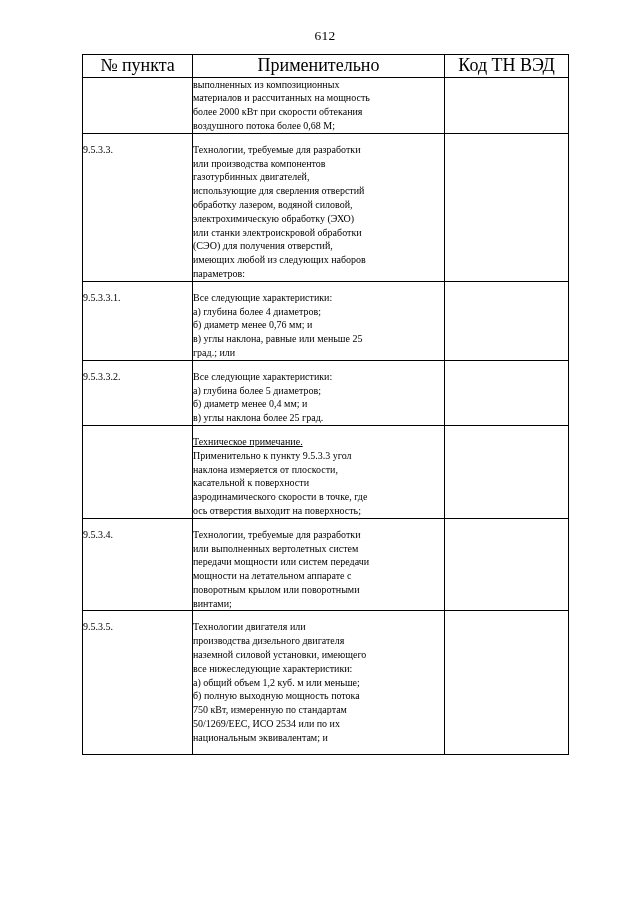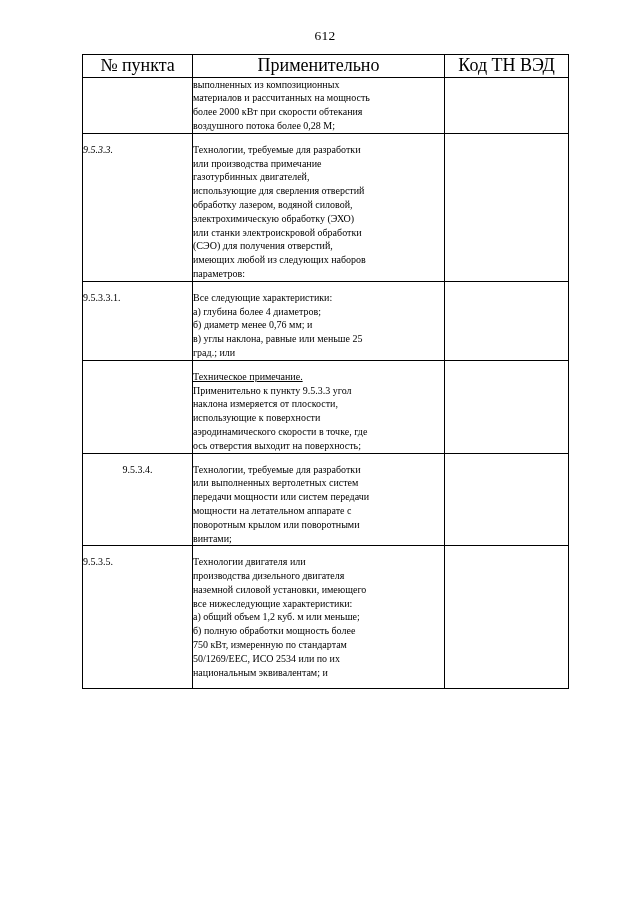--- a/index.html
+++ b/index.html
@@ -97,29 +97,29 @@
         <th class="col-code">Код ТН ВЭД</th>
       </tr>
     </thead>
     <tbody>
         <tr>
           <td class="cell-num pad-top"><span>&nbsp;</span></td>
           <td class="cell-name">
             <span class="line">выполненных из композиционных</span>
             <span class="line">материалов и рассчитанных на мощность</span>
             <span class="line">более 2000 кВт при скорости обтекания</span>
-            <span class="line">воздушного потока более 0,28 М;</span>
+            <span class="line">воздушного потока более 0,68 М;</span>
           </td>
           <td class="cell-code"><span>&nbsp;</span></td>
         </tr>
         <tr>
-          <td class="cell-num" style="padding-top: 9px; font-style: italic;"><span>9.5.3.3.</span></td>
+          <td class="cell-num" style="padding-top: 9px;"><span>9.5.3.3.</span></td>
           <td class="cell-name" style="padding-top: 9px;">
             <span class="line">Технологии, требуемые для разработки</span>
-            <span class="line">или производства примечание</span>
+            <span class="line">или производства компонентов</span>
             <span class="line">газотурбинных двигателей,</span>
             <span class="line">использующие для сверления отверстий</span>
             <span class="line">обработку лазером, водяной силовой,</span>
             <span class="line">электрохимическую обработку (ЭХО)</span>
             <span class="line">или станки электроискровой обработки</span>
             <span class="line">(СЭО) для получения отверстий,</span>
             <span class="line">имеющих любой из следующих наборов</span>
             <span class="line">параметров:</span>
           </td>
           <td class="cell-code"><span>&nbsp;</span></td>
@@ -129,52 +129,62 @@
           <td class="cell-name" style="padding-top: 9px;">
             <span class="line">Все следующие характеристики:</span>
             <span class="line">а) глубина более 4 диаметров;</span>
             <span class="line">б) диаметр менее 0,76 мм; и</span>
             <span class="line">в) углы наклона, равные или меньше 25</span>
             <span class="line">град.; или</span>
           </td>
           <td class="cell-code"><span>&nbsp;</span></td>
         </tr>
         <tr>
+          <td class="cell-num" style="padding-top: 9px;"><span>9.5.3.3.2.</span></td>
+          <td class="cell-name" style="padding-top: 9px;">
+            <span class="line">Все следующие характеристики:</span>
+            <span class="line">а) глубина более 5 диаметров;</span>
+            <span class="line">б) диаметр менее 0,4 мм; и</span>
+            <span class="line">в) углы наклона более 25 град.</span>
+          </td>
+          <td class="cell-code"><span>&nbsp;</span></td>
+        </tr>
+        <tr>
           <td class="cell-num" style="padding-top: 9px;"><span>&nbsp;</span></td>
           <td class="cell-name" style="padding-top: 9px;">
             <span class="line note-title">Техническое примечание.</span>
             <span class="line">Применительно к пункту 9.5.3.3 угол</span>
             <span class="line">наклона измеряется от плоскости,</span>
-            <span class="line">использующие к поверхности</span>
+            <span class="line">касательной к поверхности</span>
             <span class="line">аэродинамического скорости в точке, где</span>
             <span class="line">ось отверстия выходит на поверхность;</span>
           </td>
           <td class="cell-code"><span>&nbsp;</span></td>
         </tr>
         <tr>
-          <td class="cell-num" style="padding-top: 9px; text-align: center;"><span>9.5.3.4.</span></td>
+          <td class="cell-num" style="padding-top: 9px;"><span>9.5.3.4.</span></td>
           <td class="cell-name" style="padding-top: 9px;">
             <span class="line">Технологии, требуемые для разработки</span>
             <span class="line">или выполненных вертолетных систем</span>
             <span class="line">передачи мощности или систем передачи</span>
             <span class="line">мощности на летательном аппарате с</span>
             <span class="line">поворотным крылом или поворотными</span>
             <span class="line">винтами;</span>
           </td>
           <td class="cell-code"><span>&nbsp;</span></td>
         </tr>
         <tr>
           <td class="cell-num pad-bot" style="padding-top: 9px;"><span>9.5.3.5.</span></td>
           <td class="cell-name" style="padding-top: 9px; padding-bottom: 9px;">
             <span class="line">Технологии двигателя или</span>
             <span class="line">производства дизельного двигателя</span>
             <span class="line">наземной силовой установки, имеющего</span>
             <span class="line">все нижеследующие характеристики:</span>
             <span class="line">а) общий объем 1,2 куб. м или меньше;</span>
-            <span class="line">б) полную обработки мощность более</span>
+            <span class="line">б) полную выходную мощность потока</span>
             <span class="line">750 кВт, измеренную по стандартам</span>
             <span class="line">50/1269/ЕЕС, ИСО 2534 или по их</span>
             <span class="line">национальным эквивалентам; и</span>
           </td>
           <td class="cell-code"><span>&nbsp;</span></td>
         </tr>
       </tbody>
   </table>
 
 </div>

